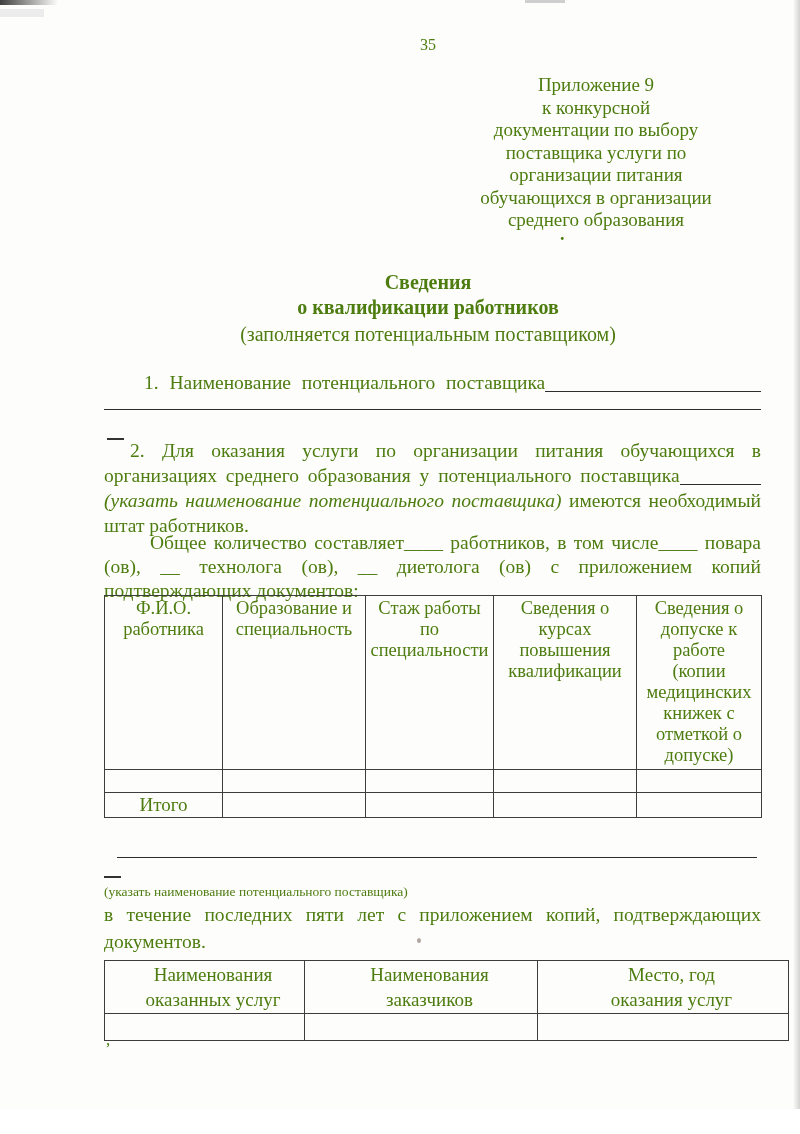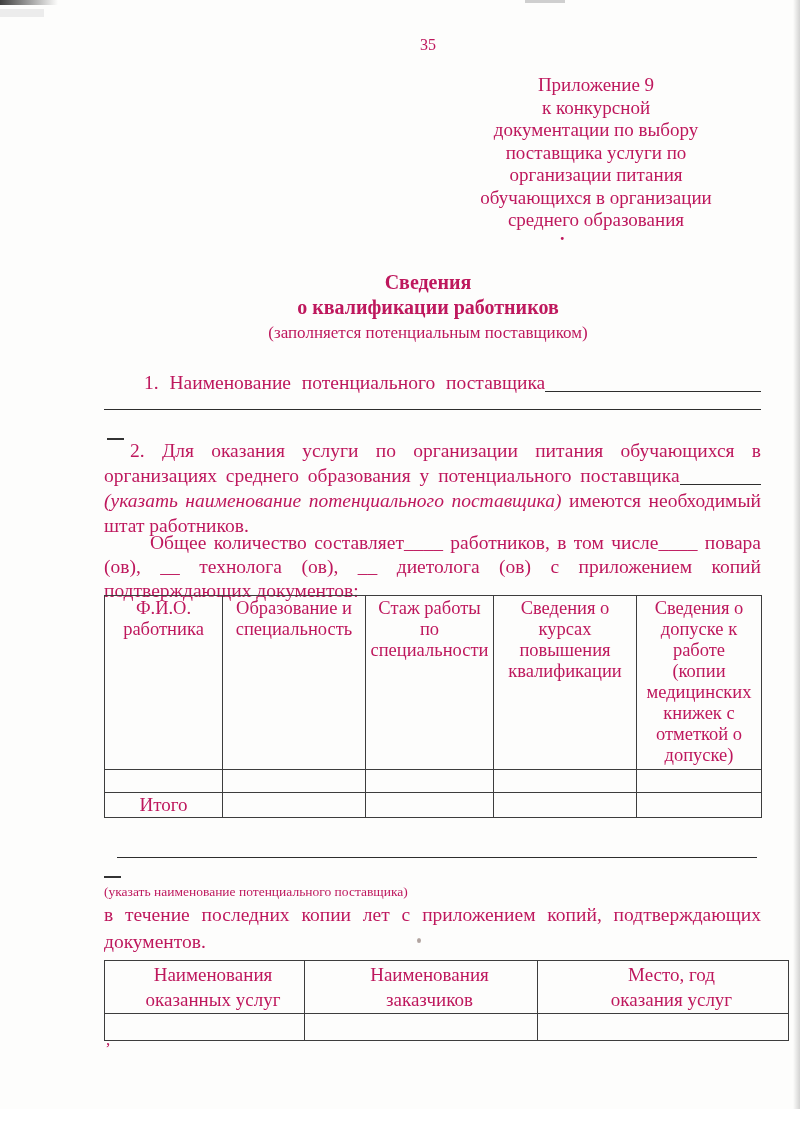--- a/index.html
+++ b/index.html
@@ -1,20 +1,20 @@
 <!DOCTYPE html>
 <html><head>
 <meta charset="utf-8">
 <style>
   html,body { margin:0; padding:0; background:#ffffff; }
   .page {
     position:relative; width:800px; height:1109px;
     background:#fdfdfc; overflow:hidden;
     font-family:"Liberation Serif", serif;
-    color:#be185d;
+    color:#4d7c0f;
   }
   
   .smudge-tl  { position:absolute; left:0; top:0; width:58px; height:5px;
                 background:linear-gradient(to right,#3f3f3f,rgba(250,250,250,0)); }
   .smudge-tl2 { position:absolute; left:0; top:9px; width:44px; height:8px;
                 background:#ececec; }
   .smudge-top { position:absolute; left:525px; top:0; width:40px; height:3px;
                 background:#cfcfcf; }
   .edge-right { position:absolute; right:0; top:0; width:7px; height:100%;
                 background:linear-gradient(to right,rgba(0,0,0,0),rgba(60,60,60,0.22)); }
@@ -24,21 +24,21 @@
   .comma-artifact{ position:absolute; left:106px; top:1030px; font-size:17px; }
 
   .pagenum { position:absolute; left:420px; top:36px; font-size:16px; }
 
   .appendix { position:absolute; left:450px; top:74px; width:292px;
               text-align:center; font-size:19px; line-height:22.5px; }
   .ml { white-space:pre-line; }
 
   .titleblock { position:absolute; left:56px; top:270px; width:744px; text-align:center; }
   .titleblock .h    { font-weight:bold; font-size:20px; line-height:25px; }
-  .titleblock .note { font-size:17px; margin-top:3px; }
+  .titleblock .note { font-size:20px; margin-top:3px; }
 
   .bodyblock { position:absolute; left:104px; width:657px; font-size:19.5px; }
 
   .jline { text-align:justify; text-align-last:justify; }
   .ind14 { padding-left:14px; }
   .ind26 { padding-left:26px; }
   .ind40 { padding-left:40px; }
   .ind46 { padding-left:46px; }
 
   .flexline { display:flex; }
@@ -173,21 +173,21 @@
       <td></td>
     </tr>
   </tbody>
     </table>
 
   <div class="rule rule-item3"></div>
   <div class="dash dash-item3"></div>
   <div class="smallnote">(указать наименование потенциального поставщика)</div>
 
   <div class="bodyblock item3rest">
-    <div class="jline">в течение последних копии лет с приложением копий, подтверждающих</div>
+    <div class="jline">в течение последних пяти лет с приложением копий, подтверждающих</div>
     <div>документов.</div>
   </div>
 
   <div class="speck"></div>
 
   <table class="t2">
     <colgroup>
       <col style="width:200px">
         <col style="width:233px">
         <col style="width:251px">

